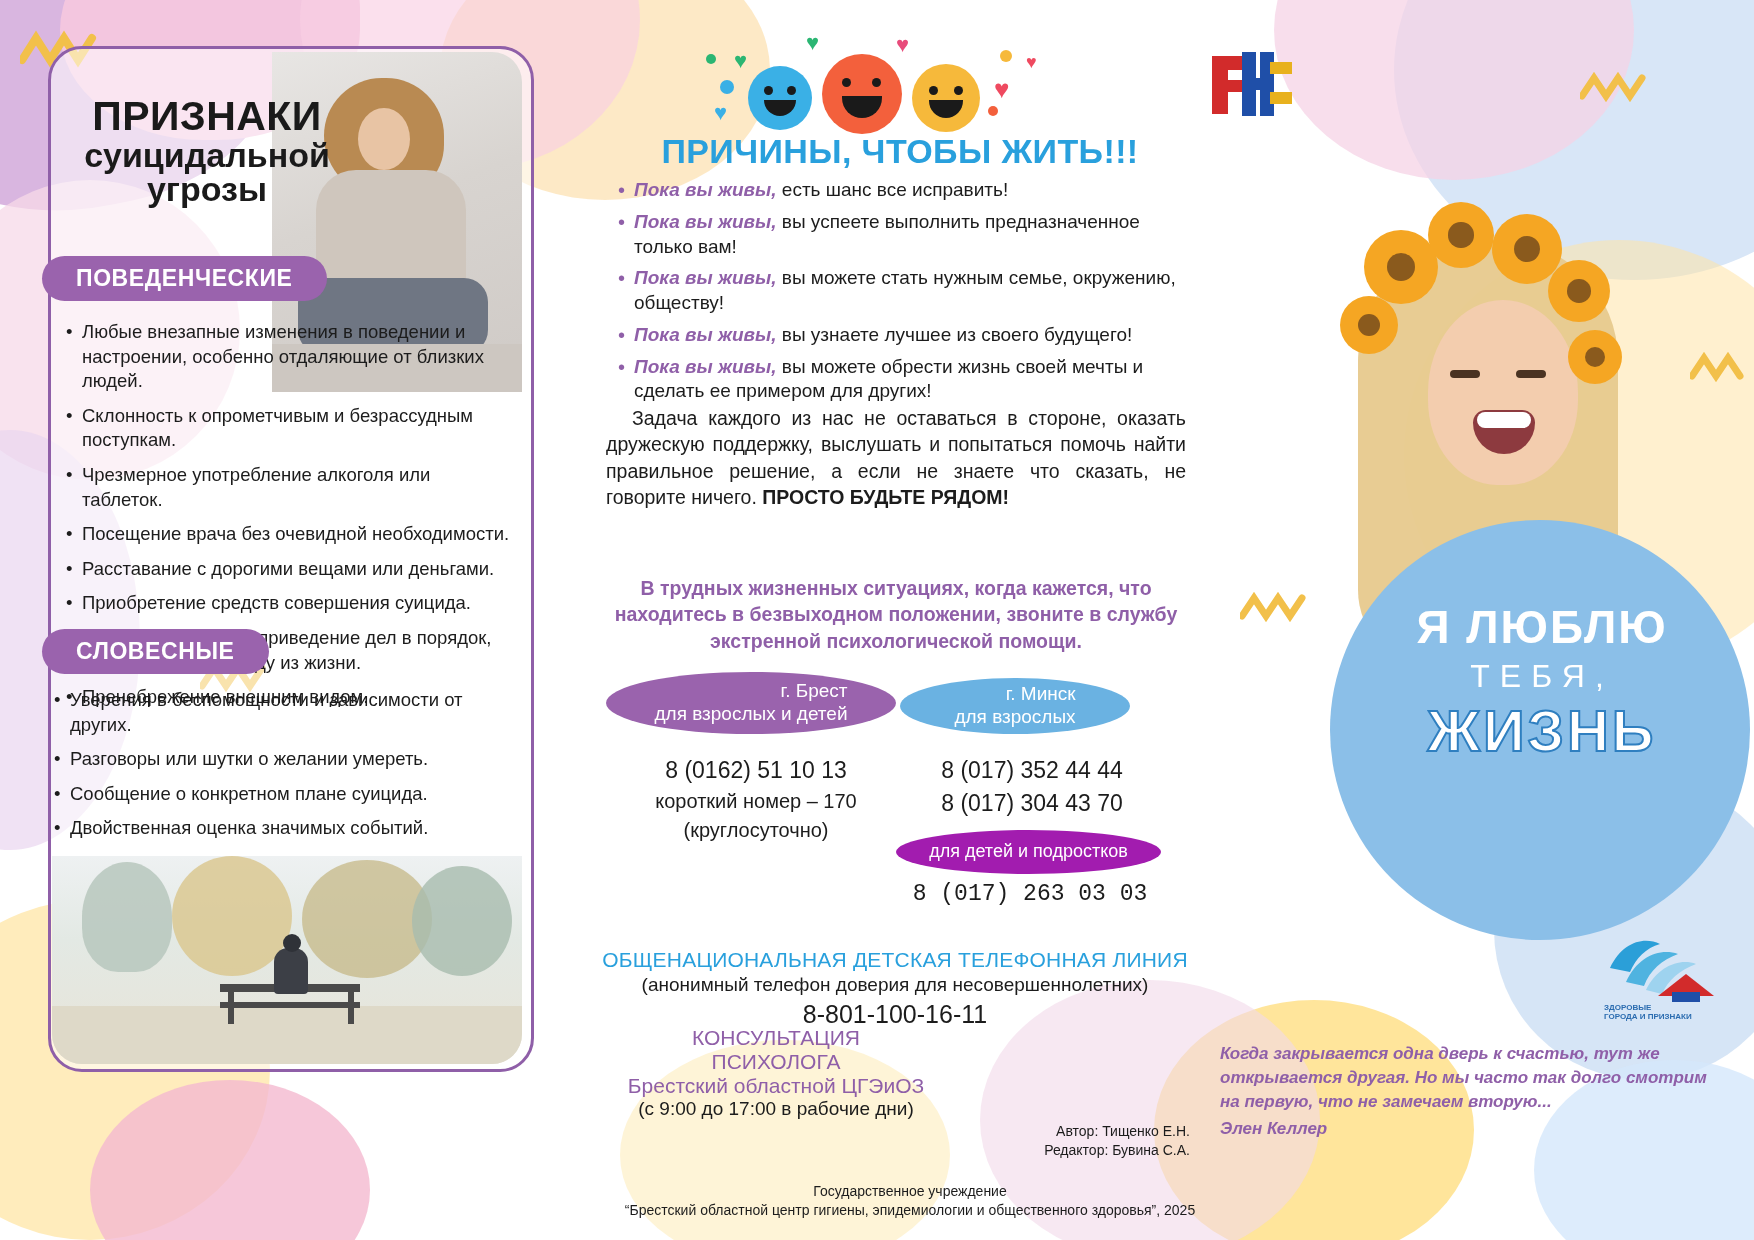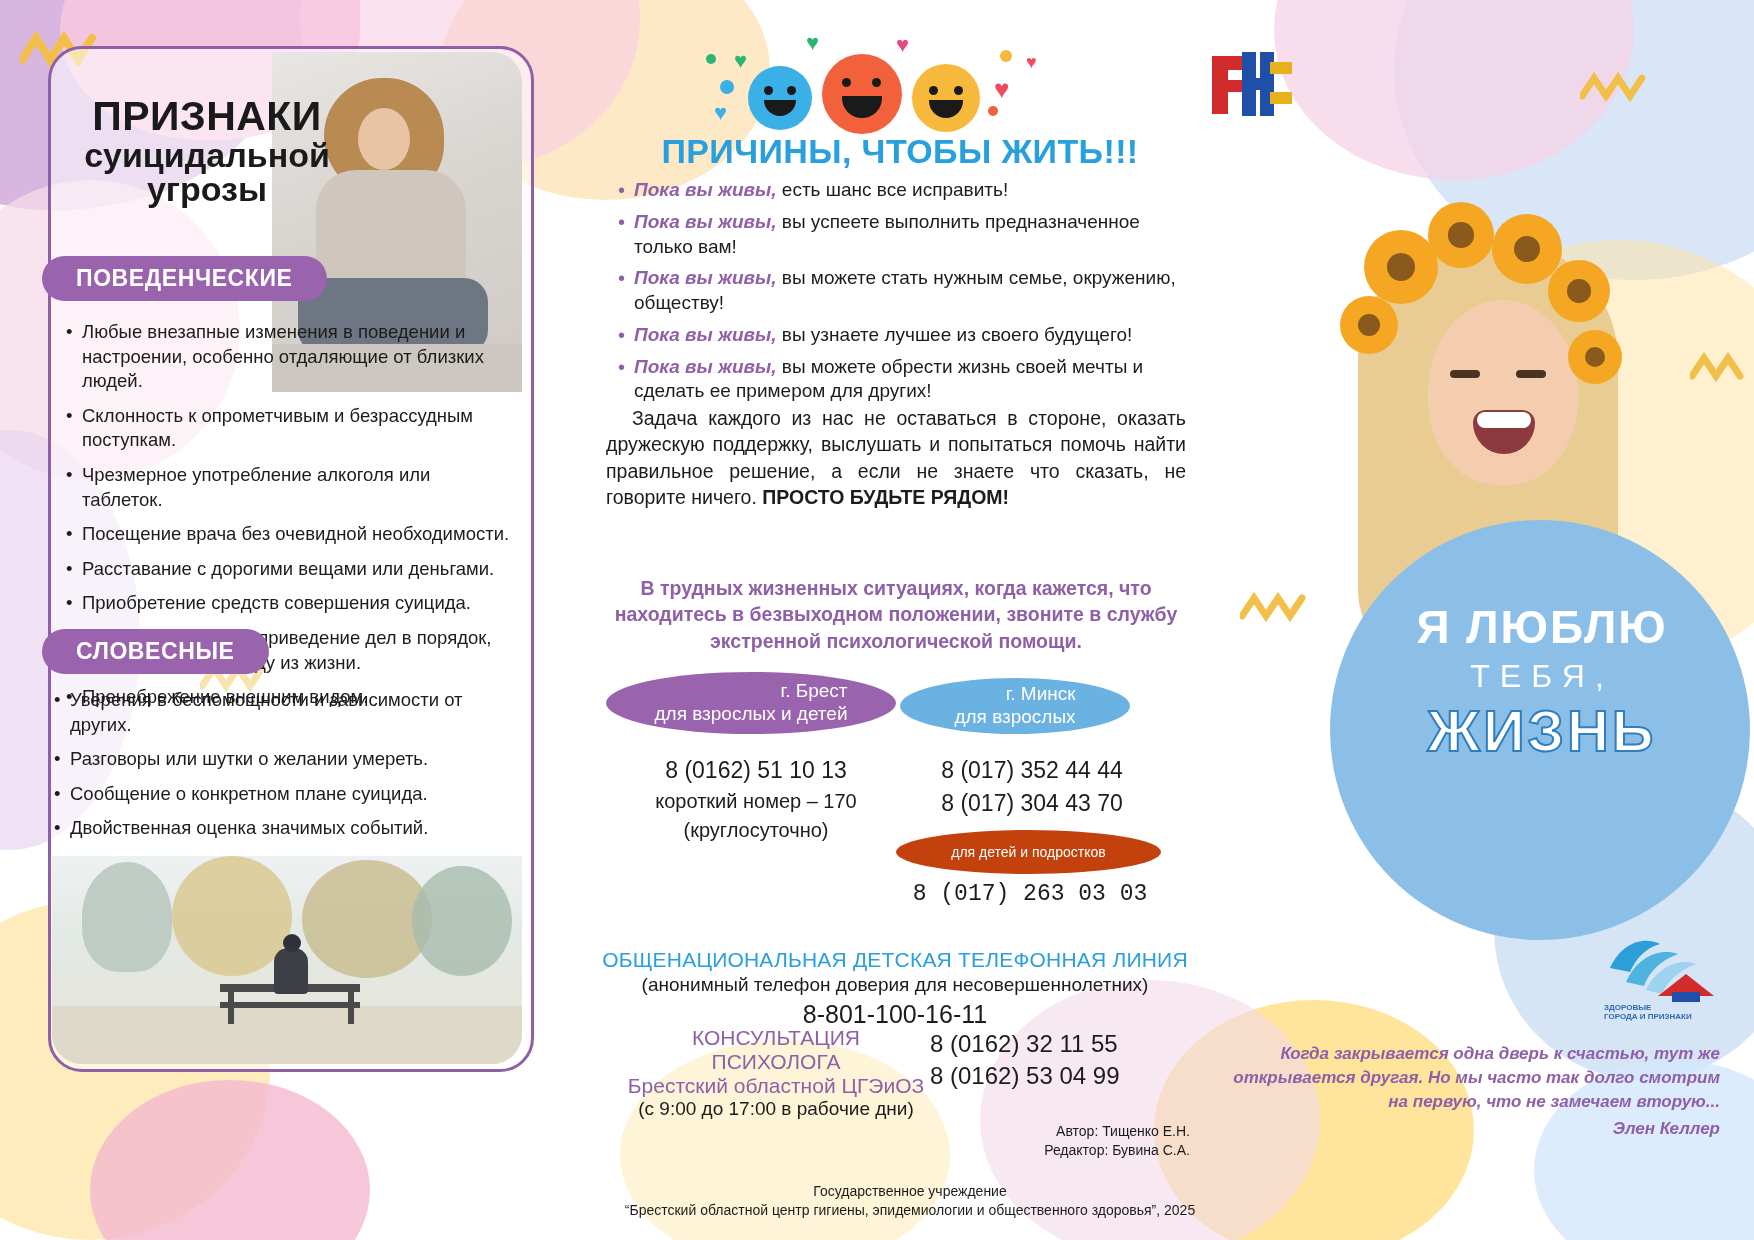--- a/index.html
+++ b/index.html
@@ -122,21 +122,21 @@
     position:absolute;left:606px;top:575px;width:580px;text-align:center;
     font-size:19.5px;color:#8f5fa8;font-weight:bold;line-height:1.35;
   }
 
   .oval{
     position:absolute;color:#fff;text-align:right;display:flex;align-items:center;justify-content:center;
     border-radius:50%;font-size:19px;line-height:1.2;
   }
   .oval-brest{left:606px;top:672px;width:290px;height:62px;background:#9a63ad;}
   .oval-minsk{left:900px;top:678px;width:230px;height:56px;background:#6ab2e2;}
-  .oval-kids{left:896px;top:830px;width:265px;height:44px;background:#c2410c;font-size:14px;}
+  .oval-kids{left:896px;top:830px;width:265px;height:44px;background:#a21caf;font-size:18px;}
 
   .phones{position:absolute;color:#1c1c1c;font-size:23px;line-height:1.45;}
   .ph-brest{left:616px;top:754px;width:280px;text-align:center;}
   .ph-minsk{left:898px;top:754px;width:268px;text-align:center;}
   .ph-kids{left:896px;top:878px;width:268px;text-align:center;font-family:Liberation Mono, monospace;}
   .ph-small{font-size:20px;}
 
   .nat-line{position:absolute;left:600px;top:920px;width:590px;text-align:center;margin-top:28px;}
   .nat-line .t1{font-size:21px;color:#29a0dd;letter-spacing:.2px;}
   .nat-line .t2{font-size:19px;color:#1c1c1c;margin-top:2px;}
@@ -171,21 +171,21 @@
   .blue-circle{position:absolute;left:1330px;top:520px;width:420px;height:420px;background:#8bbfe8;border-radius:50%;}
   .love-text{position:absolute;left:1342px;top:600px;width:400px;text-align:center;color:#fff;}
   .love-1{font-size:46px;font-weight:bold;letter-spacing:2px;}
   .love-2{font-size:32px;letter-spacing:10px;margin-top:4px;}
   .love-3{font-size:58px;font-weight:bold;letter-spacing:3px;margin-top:2px;-webkit-text-stroke:2px #2f7fc0;}
 
   .logo-healthy{position:absolute;left:1600px;top:930px;width:130px;height:96px;}
   .logo-healthy .cap{position:absolute;left:4px;top:74px;width:126px;text-align:left;font-size:8px;color:#2b6cb0;font-weight:bold;line-height:1.1;}
 
   .quote{
-    position:absolute;left:1220px;top:1042px;width:500px;text-align:right;
+    position:absolute;left:1220px;top:1042px;width:500px;
     font-size:17px;font-style:italic;font-weight:bold;color:#8f5fa8;line-height:1.4;
   }
   .quote .author{display:block;margin-top:4px;}
 </style>
 </head>
 <body>
 
 <div class="page">
 
   <div class="blob b1"></div>
@@ -381,24 +381,20 @@
     <div class="t1">ОБЩЕНАЦИОНАЛЬНАЯ ДЕТСКАЯ ТЕЛЕФОННАЯ ЛИНИЯ</div>
     <div class="t2">(анонимный телефон доверия для несовершеннолетних)</div>
     <div class="t3">8-801-100-16-11</div>
   </div>
 
   <div class="consult">
     <div class="c1">КОНСУЛЬТАЦИЯ ПСИХОЛОГА</div>
     <div class="c2">Брестский областной ЦГЭиОЗ</div>
     <div class="c3">(с 9:00 до 17:00 в рабочие дни)</div>
   </div>
-  <div class="consult-phones">
-    <div>8 (0162) 32 11 55</div>
-    <div>8 (0162) 53 04 99</div>
-  </div>
 
   <div class="credits">
     <div>Автор: Тищенко Е.Н.</div>
     <div>Редактор: Бувина С.А.</div>
   </div>
 
   <div class="footer">
     <div>Государственное учреждение</div>
     <div>“Брестский областной центр гигиены, эпидемиологии и общественного здоровья”, 2025</div>
   </div>

